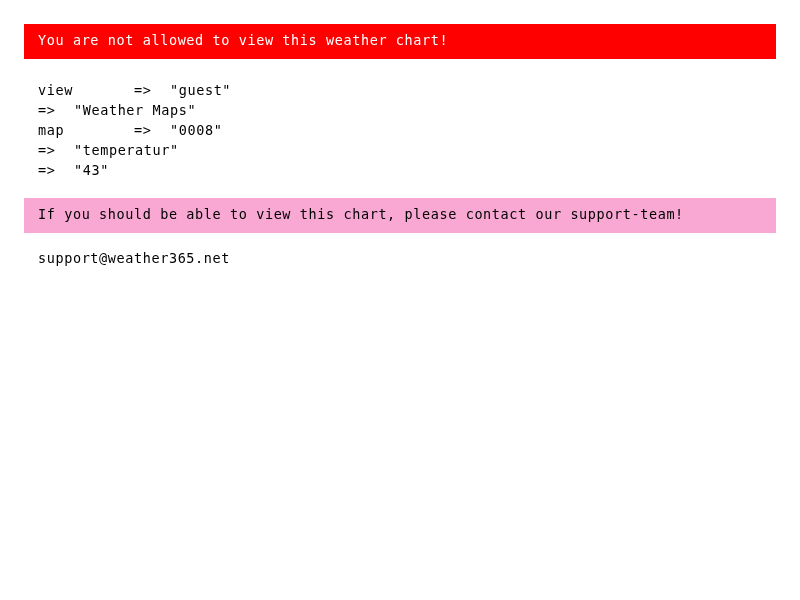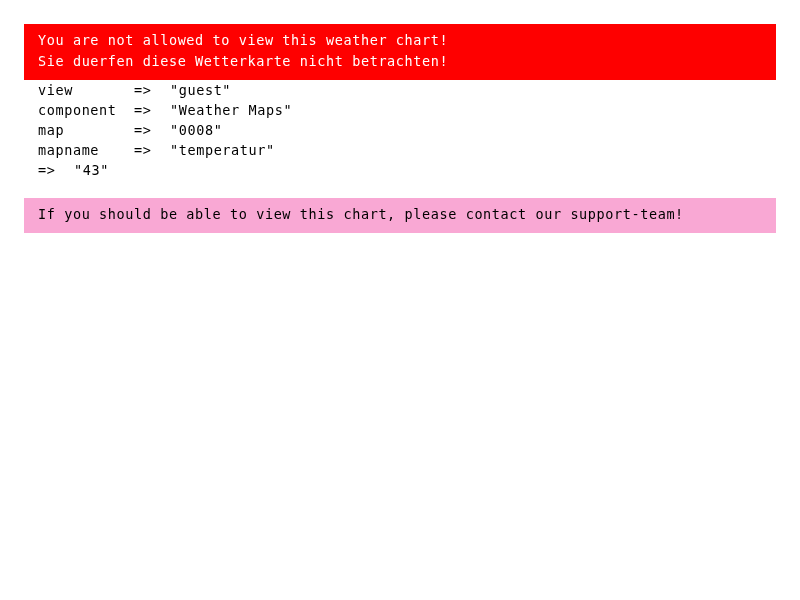--- a/index.html
+++ b/index.html
@@ -86,56 +86,54 @@
     text-decoration: none;
   }
 </style>
 </head>
 <body>
 
 <div class="page">
 
   <div class="banner banner-error">
     <div class="banner-line">You are not allowed to view this weather chart!</div>
-    <div class="banner-line">Sie duerfen diese Wetterkarte nicht betrachten!</div>
   </div>
 
   <div class="params">
 
     <div class="param-row">
       <span class="param-key">view</span>
       <span class="param-arrow">=&gt;</span>
       <span class="param-val">"guest"</span>
     </div>
 
     <div class="param-row">
-      <span class="param-key">component</span>
       <span class="param-arrow">=&gt;</span>
       <span class="param-val">"Weather Maps"</span>
     </div>
 
     <div class="param-row">
       <span class="param-key">map</span>
       <span class="param-arrow">=&gt;</span>
       <span class="param-val">"0008"</span>
     </div>
 
     <div class="param-row">
-      <span class="param-key">mapname</span>
       <span class="param-arrow">=&gt;</span>
       <span class="param-val">"temperatur"</span>
     </div>
 
     <div class="param-row">
       <span class="param-arrow">=&gt;</span>
       <span class="param-val">"43"</span>
     </div>
 
   </div>
 
   <div class="banner banner-info">
     <div class="banner-line">If you should be able to view this chart, please contact our support-team!</div>
   </div>
 
   <div class="footer">
+    <a href="#">support@weather365.net</a>
   </div>
 
 </div>
 
 </body></html>

